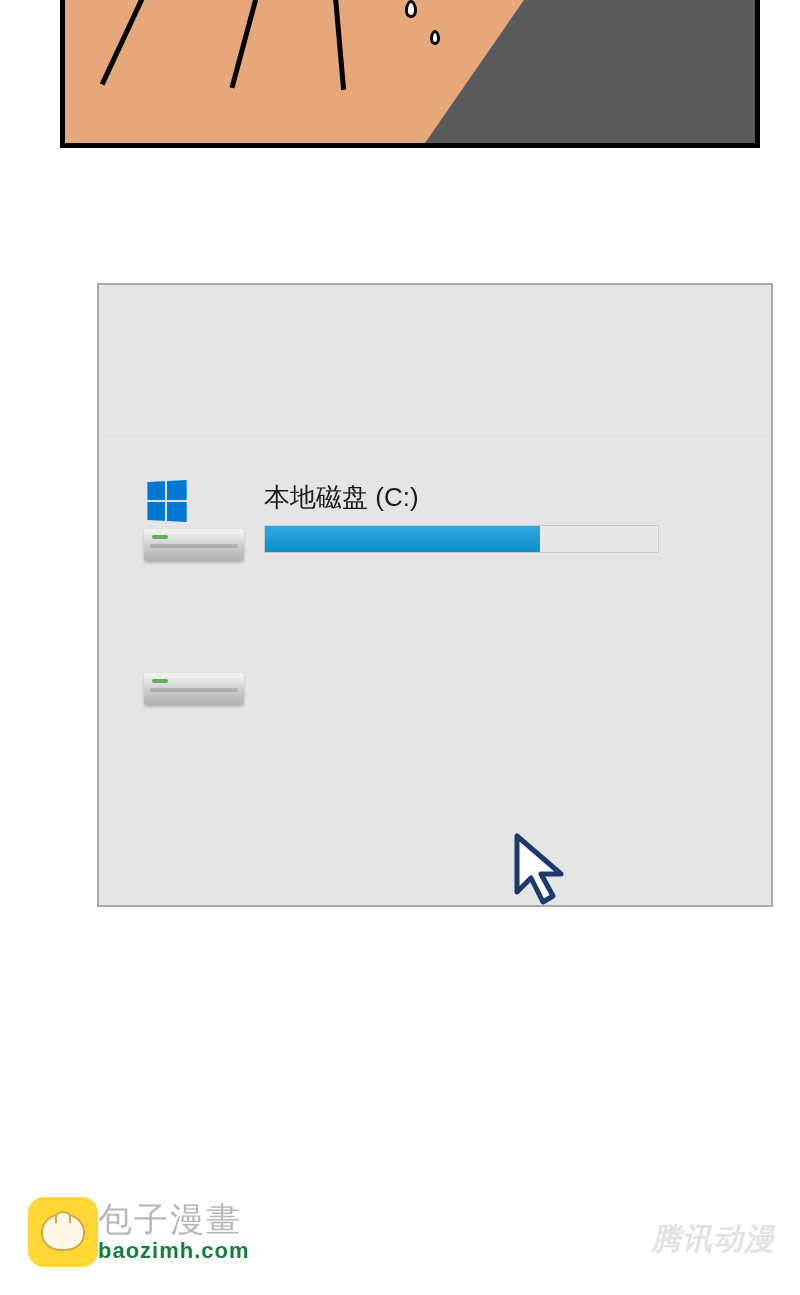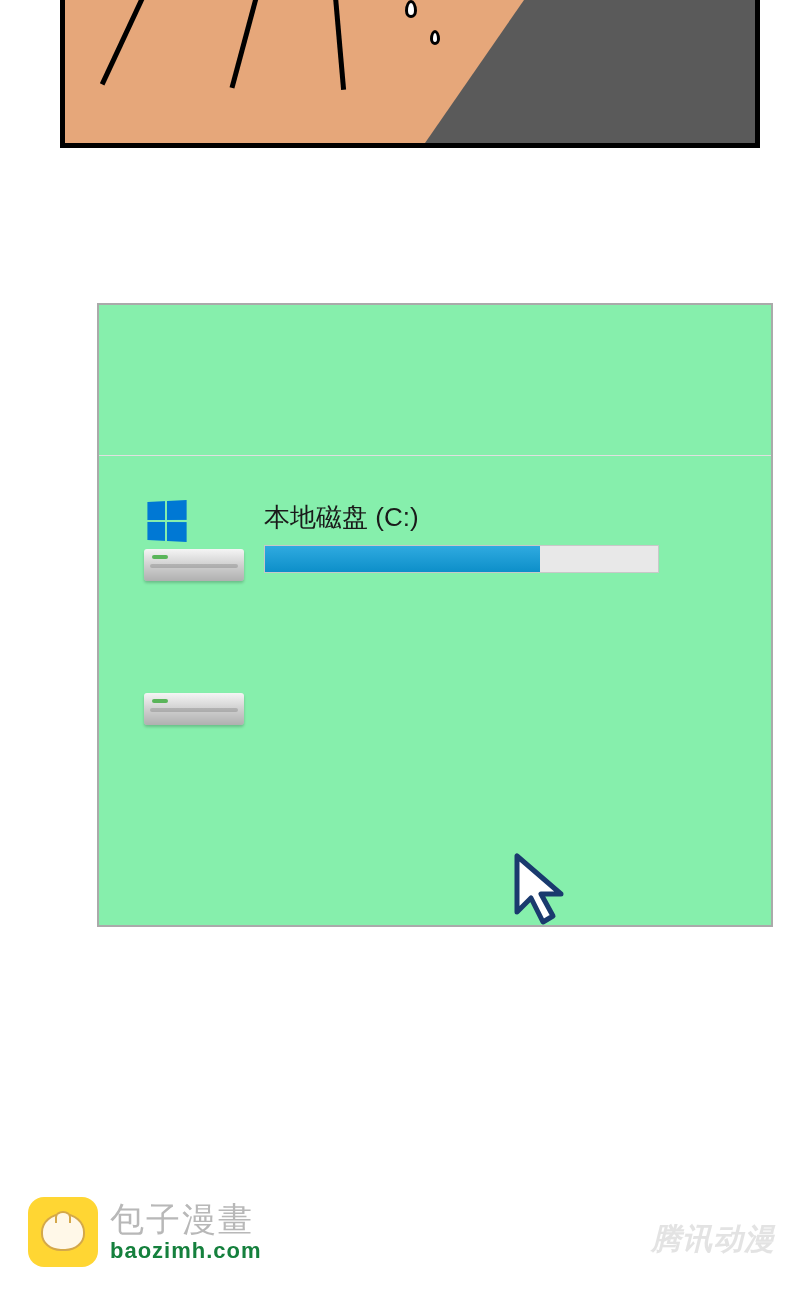--- a/index.html
+++ b/index.html
@@ -84,22 +84,21 @@
       background: #fff;
     }
 
     .explorer-panel {
       position: absolute;
       top: 283px;
       left: 97px;
       width: 676px;
       height: 624px;
       border: 2px solid #aaa;
-      background: #86efac;
-      margin-top: 20px;
+      background: #e5e5e5;
     }
     .explorer-divider {
       position: absolute;
       top: 150px;
       left: 0;
       width: 100%;
       height: 1px;
       background: #e0e0e0;
     }
     
@@ -198,21 +197,20 @@
       width: 60px;
       height: 80px;
     }
     
     .watermark-baozi {
       position: absolute;
       bottom: 28px;
       left: 28px;
       display: flex;
       align-items: center;
-      gap: 12px;
     }
     .baozi-icon {
       width: 70px;
       height: 70px;
       background: #ffd633;
       border-radius: 16px;
       display: flex;
       align-items: center;
       justify-content: center;
       position: relative;

